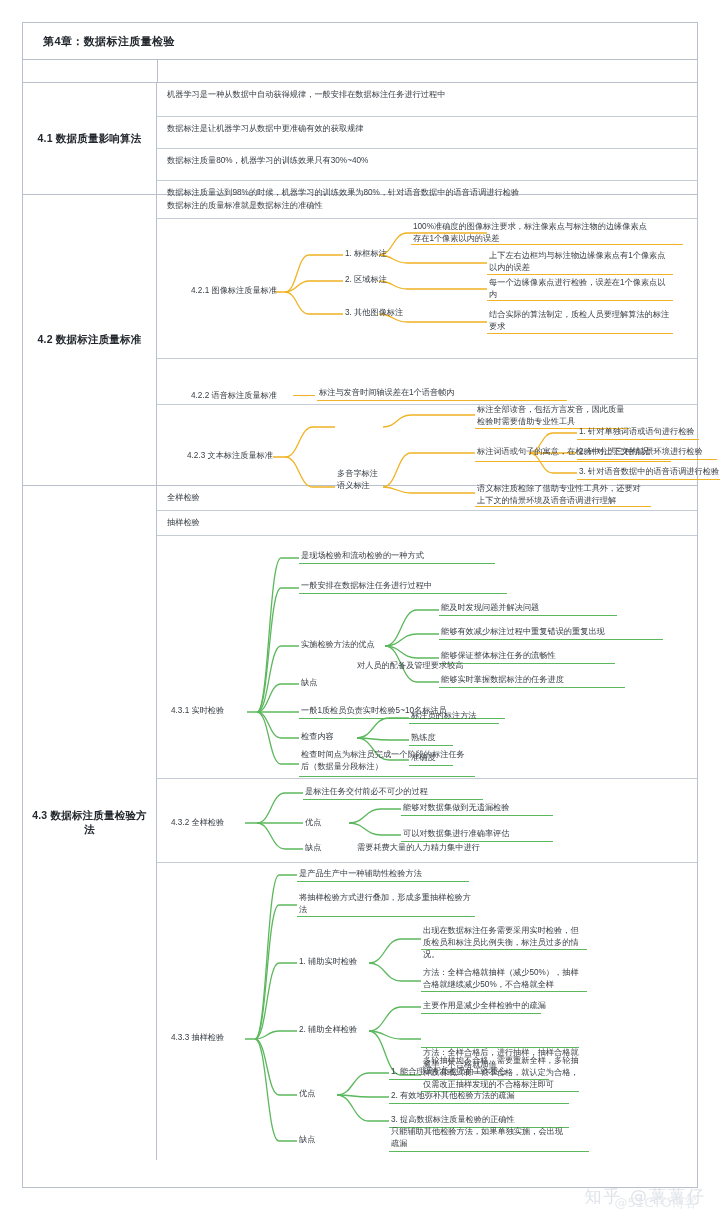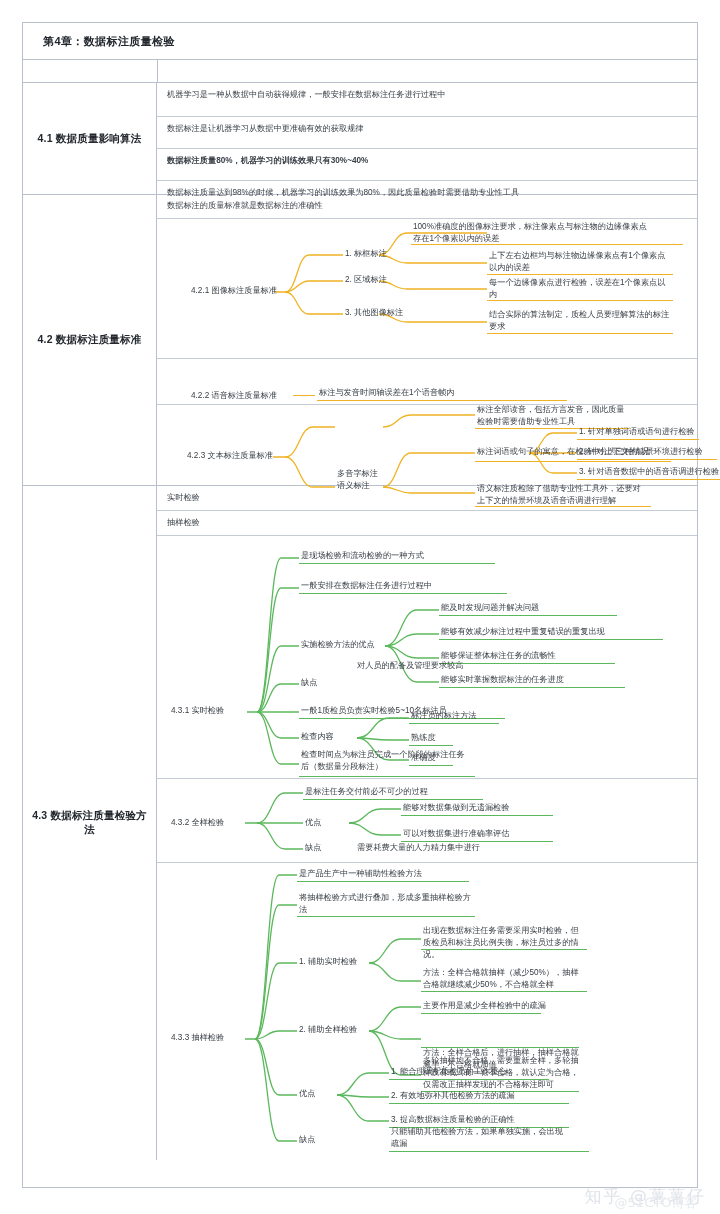--- a/index.html
+++ b/index.html
@@ -69,22 +69,22 @@
   <div class="blank-head">
     <div class="l"></div>
     <div class="r"></div>
   </div>
 
   <div class="section" style="height:111px;">
     <div class="sec-label">4.1 数据质量影响算法</div>
     <div class="sec-body">
       <div class="trow" style="height:34px;">机器学习是一种从数据中自动获得规律，一般安排在数据标注任务进行过程中</div>
       <div class="trow" style="height:32px;">数据标注是让机器学习从数据中更准确有效的获取规律</div>
-      <div class="trow" style="height:32px;font-weight:bold;">数据标注质量80%，机器学习的训练效果只有30%~40%</div>
-      <div class="trow" style="height:37px;">数据标注质量达到98%的时候，机器学习的训练效果为80%，因此质量检验时需要借助专业性工具</div>
+      <div class="trow" style="height:32px;">数据标注质量80%，机器学习的训练效果只有30%~40%</div>
+      <div class="trow" style="height:37px;">数据标注质量达到98%的时候，机器学习的训练效果为80%，针对语音数据中的语音语调进行检验</div>
     </div>
   </div>
 
   <div class="section" style="height:290px;">
     <div class="sec-label">4.2 数据标注质量标准</div>
     <div class="sec-body">
 
       <div class="trow thin" style="height:22px;font-family:Liberation Serif, serif;">数据标注的质量标准就是数据标注的准确性</div>
 
       <div class="maprow" style="height:140px;">
@@ -146,21 +146,21 @@
         <div class="uline o" style="left:420px;top:74px;width:146px;"></div>
       </div>
 
     </div>
   </div>
 
   <div class="section" style="height:674px;">
     <div class="sec-label">4.3 数据标注质量检验方法</div>
     <div class="sec-body">
 
-      <div class="trow thin" style="height:25px;">实时检验</div>
+      <div class="trow thin" style="height:25px;">全样检验</div>
       <div class="trow thin" style="height:25px;">抽样检验</div>
 
       <div class="maprow" style="height:243px;">
         <svg class="links" width="540" height="243">
           <path class="u-green" d="M90,176 L100,176 C112,176 112,22 124,22 L142,22"></path>
           <path class="u-green" d="M100,176 C112,176 112,52 124,52 L142,52"></path>
           <path class="u-green" d="M100,176 C112,176 112,110 124,110 L142,110"></path>
           <path class="u-green" d="M100,176 C112,176 112,176 124,176 L142,176"></path>
           <path class="u-green" d="M100,176 C112,176 112,202 124,202 L142,202"></path>
           <path class="u-green" d="M100,176 C112,176 112,228 124,228 L142,228"></path>

